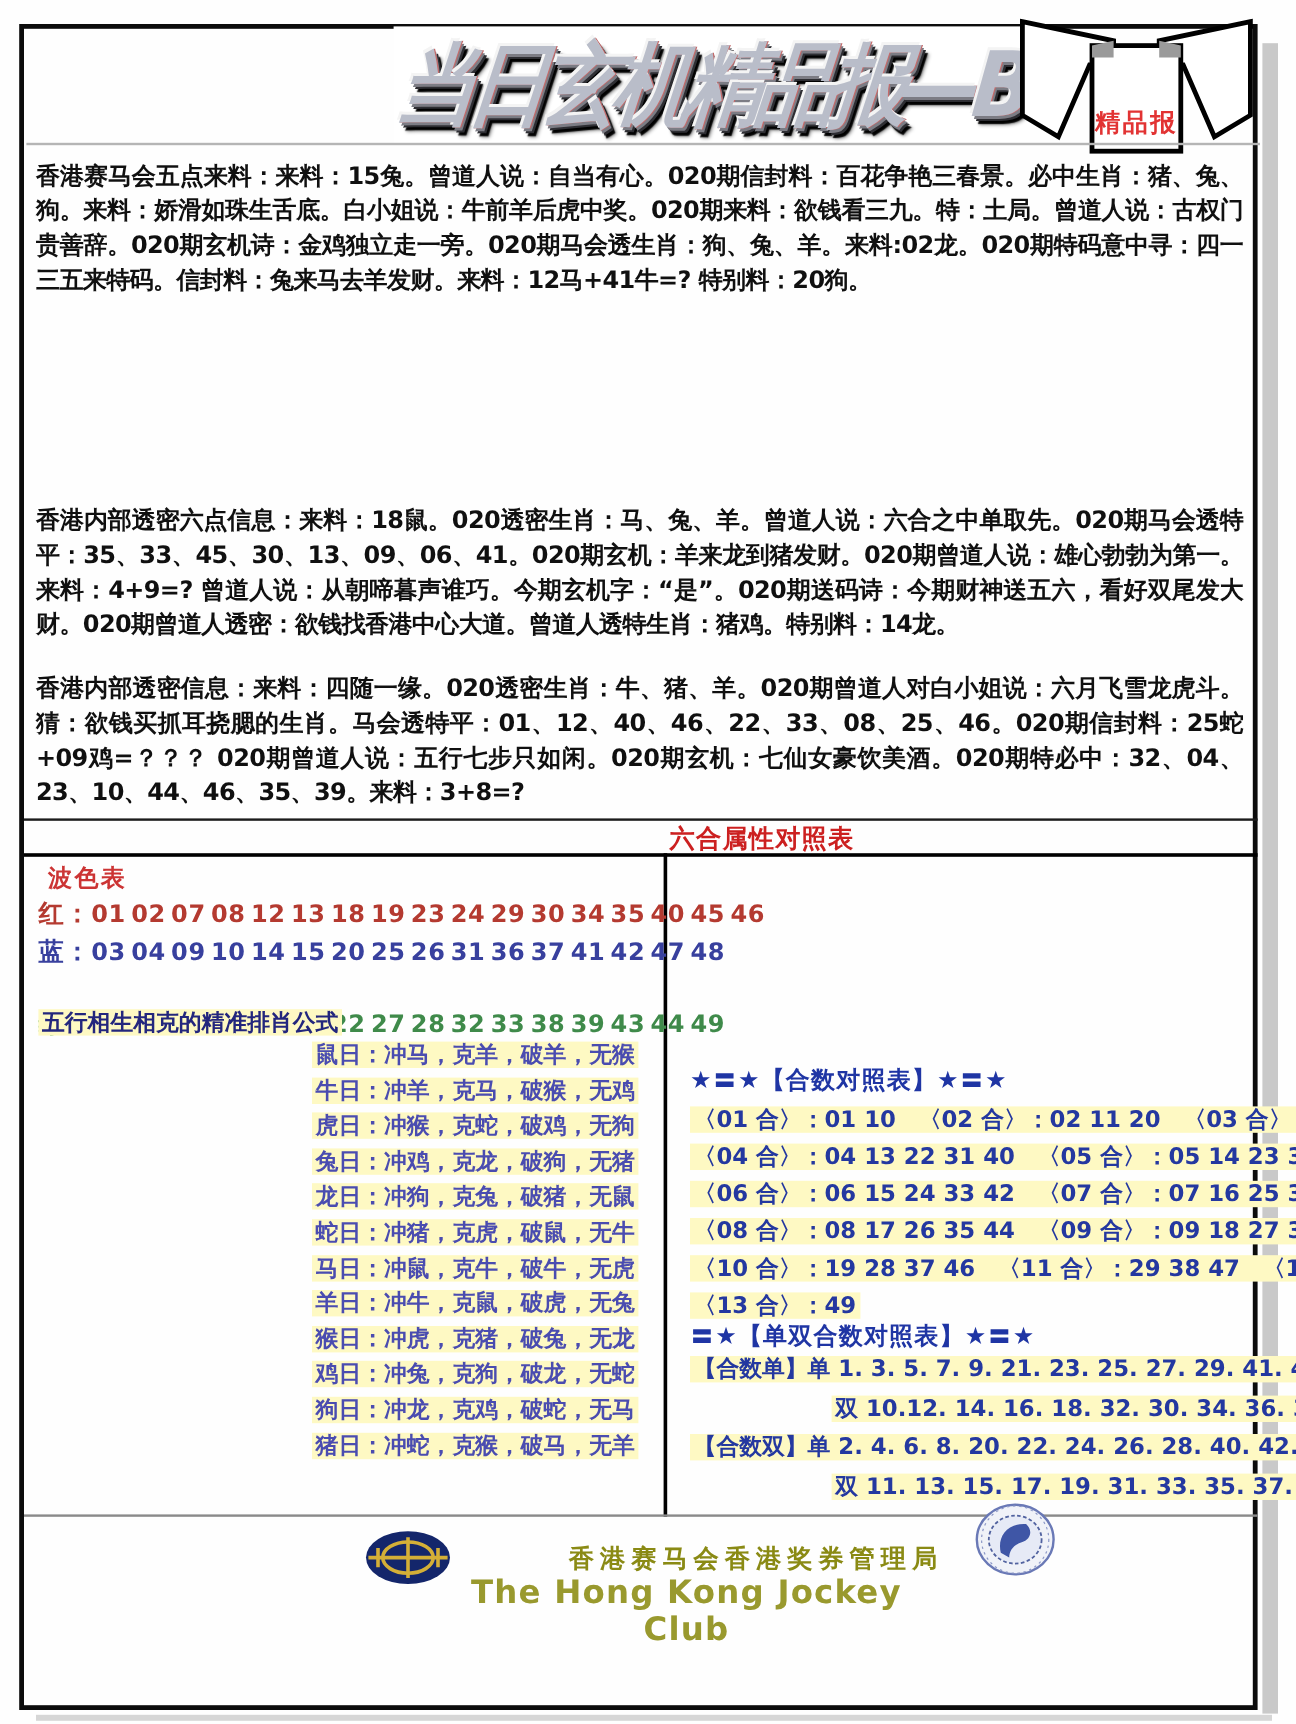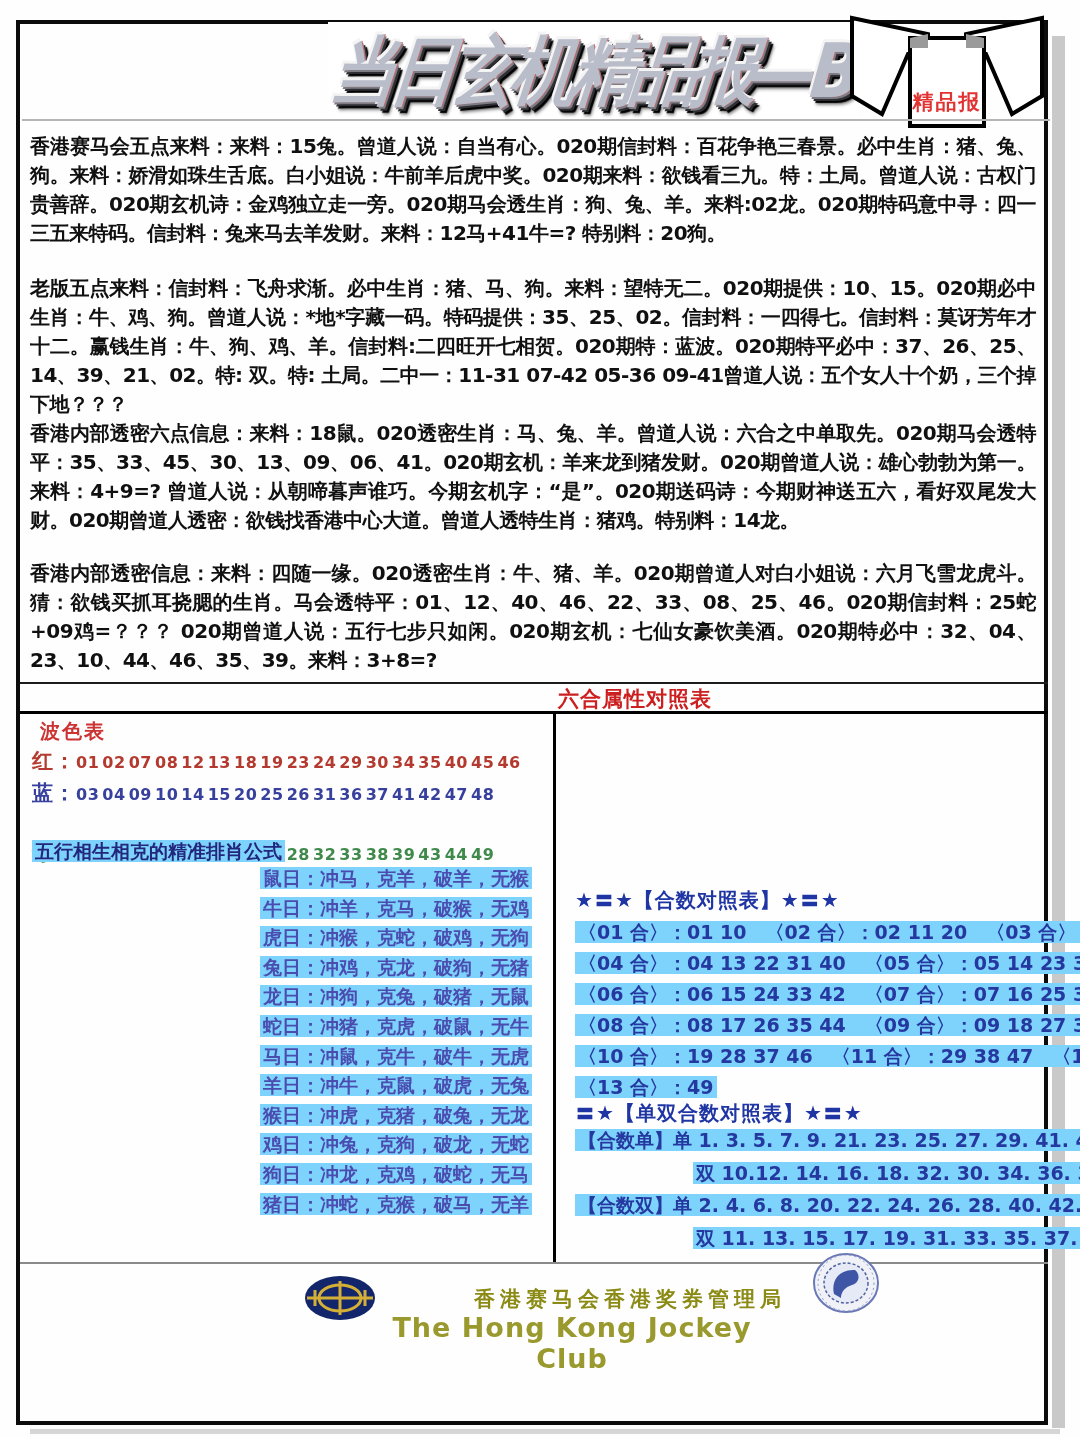--- a/index.html
+++ b/index.html
@@ -34,29 +34,29 @@
   .attr-title{position:absolute;left:135px;top:685px;width:1000px;text-align:center;
         font-size:21px;font-weight:bold;color:#cc2020;letter-spacing:1px;}
   .tline{position:absolute;left:20px;top:711px;width:1028px;height:3px;background:#000;}
   .vdiv{position:absolute;left:553px;top:711px;width:3px;height:553px;background:#000;}
   .bline{position:absolute;left:20px;top:1262px;width:1028px;height:2px;background:#8a8a8a;}
 
   
   .bose{position:absolute;left:40px;top:718px;font-size:20px;font-weight:bold;color:#cc3434;letter-spacing:2px;}
   .crow{position:absolute;left:32px;font-size:21px;font-weight:bold;white-space:nowrap;}
   .crow .clabel{letter-spacing:1px;}
-  .crow .cnum{font-size:16px;word-spacing:-3px;letter-spacing:0.5px;margin-top:19px;}
+  .crow .cnum{font-size:20px;word-spacing:-3px;letter-spacing:0.5px;margin-top:19px;}
   .crow-red{top:747px;color:#b43a30;}
   .crow-blue{top:779px;color:#38409e;}
   .crow-green{top:839px;color:#3f8a4a;}
   .crow-green .clabel{color:#49a050;}
   .formula{position:absolute;left:32px;top:839px;font-size:19px;font-weight:bold;color:#23267d;}
   .zlist{position:absolute;left:32px;top:866px;width:500px;text-align:right;}
   .zrow{height:29.6px;font-size:19px;font-weight:bold;color:#4a4cb0;white-space:nowrap;}
-  .hl{background:#7dd3fc;padding:0 3px;}
+  .hl{background:#fef9c3;padding:0 3px;}
 
   
   .rheader{position:absolute;left:575px;font-size:20px;font-weight:bold;color:#1f35a4;letter-spacing:1px;}
   .rh1{top:887px;} .rh2{top:1100px;}
   .rlist{position:absolute;left:575px;top:920px;width:470px;}
   .rrow{height:31px;font-size:19px;font-weight:bold;color:#2438a0;white-space:nowrap;}
   .dlist{position:absolute;left:575px;top:1128px;width:470px;}
   .drow{height:32.5px;font-size:19px;font-weight:bold;color:#2438a0;white-space:nowrap;}
   .dlist .drow:nth-child(2n){padding-left:118px;}
 
@@ -88,21 +88,20 @@
       <rect x="64" y="36" width="74" height="88" fill="#ffffff" stroke="#000" stroke-width="4"></rect>
       <polygon points="64,36 82,32 82,46 64,46" fill="#9a9a9a"></polygon>
       <polygon points="138,36 120,32 120,46 138,46" fill="#9a9a9a"></polygon>
     </svg>
     <span class="ribbon-text">精品报</span>
   </div>
 
   <div class="hr-gray"></div>
 
   <div class="para p1">香港赛马会五点来料：来料：15兔。曾道人说：自当有心。020期信封料：百花争艳三春景。必中生肖：猪、兔、狗。来料：娇滑如珠生舌底。白小姐说：牛前羊后虎中奖。020期来料：欲钱看三九。特：土局。曾道人说：古权门贵善辞。020期玄机诗：金鸡独立走一旁。020期马会透生肖：狗、兔、羊。来料:02龙。020期特码意中寻：四一三五来特码。信封料：兔来马去羊发财。来料：12马+41牛=?  特别料：20狗。</div>
-  <div class="para p2">老版五点来料：信封料：飞舟求渐。必中生肖：猪、马、狗。来料：望特无二。020期提供：10、15。020期必中生肖：牛、鸡、狗。曾道人说：*地*字藏一码。特码提供：35、25、02。信封料：一四得七。信封料：莫讶芳年才十二。赢钱生肖：牛、狗、鸡、羊。信封料:二四旺开七相贺。020期特：蓝波。020期特平必中：37、26、25、14、39、21、02。特: 双。特: 土局。二中一：11-31 07-42 05-36 09-41曾道人说：五个女人十个奶，三个掉下地？？？</div>
   <div class="para p3">香港内部透密六点信息：来料：18鼠。020透密生肖：马、兔、羊。曾道人说：六合之中单取先。020期马会透特平：35、33、45、30、13、09、06、41。020期玄机：羊来龙到猪发财。020期曾道人说：雄心勃勃为第一。来料：4+9=?  曾道人说：从朝啼暮声谁巧。今期玄机字：“是”。020期送码诗：今期财神送五六，看好双尾发大财。020期曾道人透密：欲钱找香港中心大道。曾道人透特生肖：猪鸡。特别料：14龙。</div>
   <div class="para p4">香港内部透密信息：来料：四随一缘。020透密生肖：牛、猪、羊。020期曾道人对白小姐说：六月飞雪龙虎斗。猜：欲钱买抓耳挠腮的生肖。马会透特平：01、12、40、46、22、33、08、25、46。020期信封料：25蛇+09鸡=？？？  020期曾道人说：五行七步只如闲。020期玄机：七仙女豪饮美酒。020期特必中：32、04、23、10、44、46、35、39。来料：3+8=?</div>
 
   <div class="sep1"></div>
   <div class="attr-title">六合属性对照表</div>
   <div class="tline"></div>
   <div class="vdiv"></div>
   <div class="bline"></div>
 
   <div class="bose">波色表</div>

